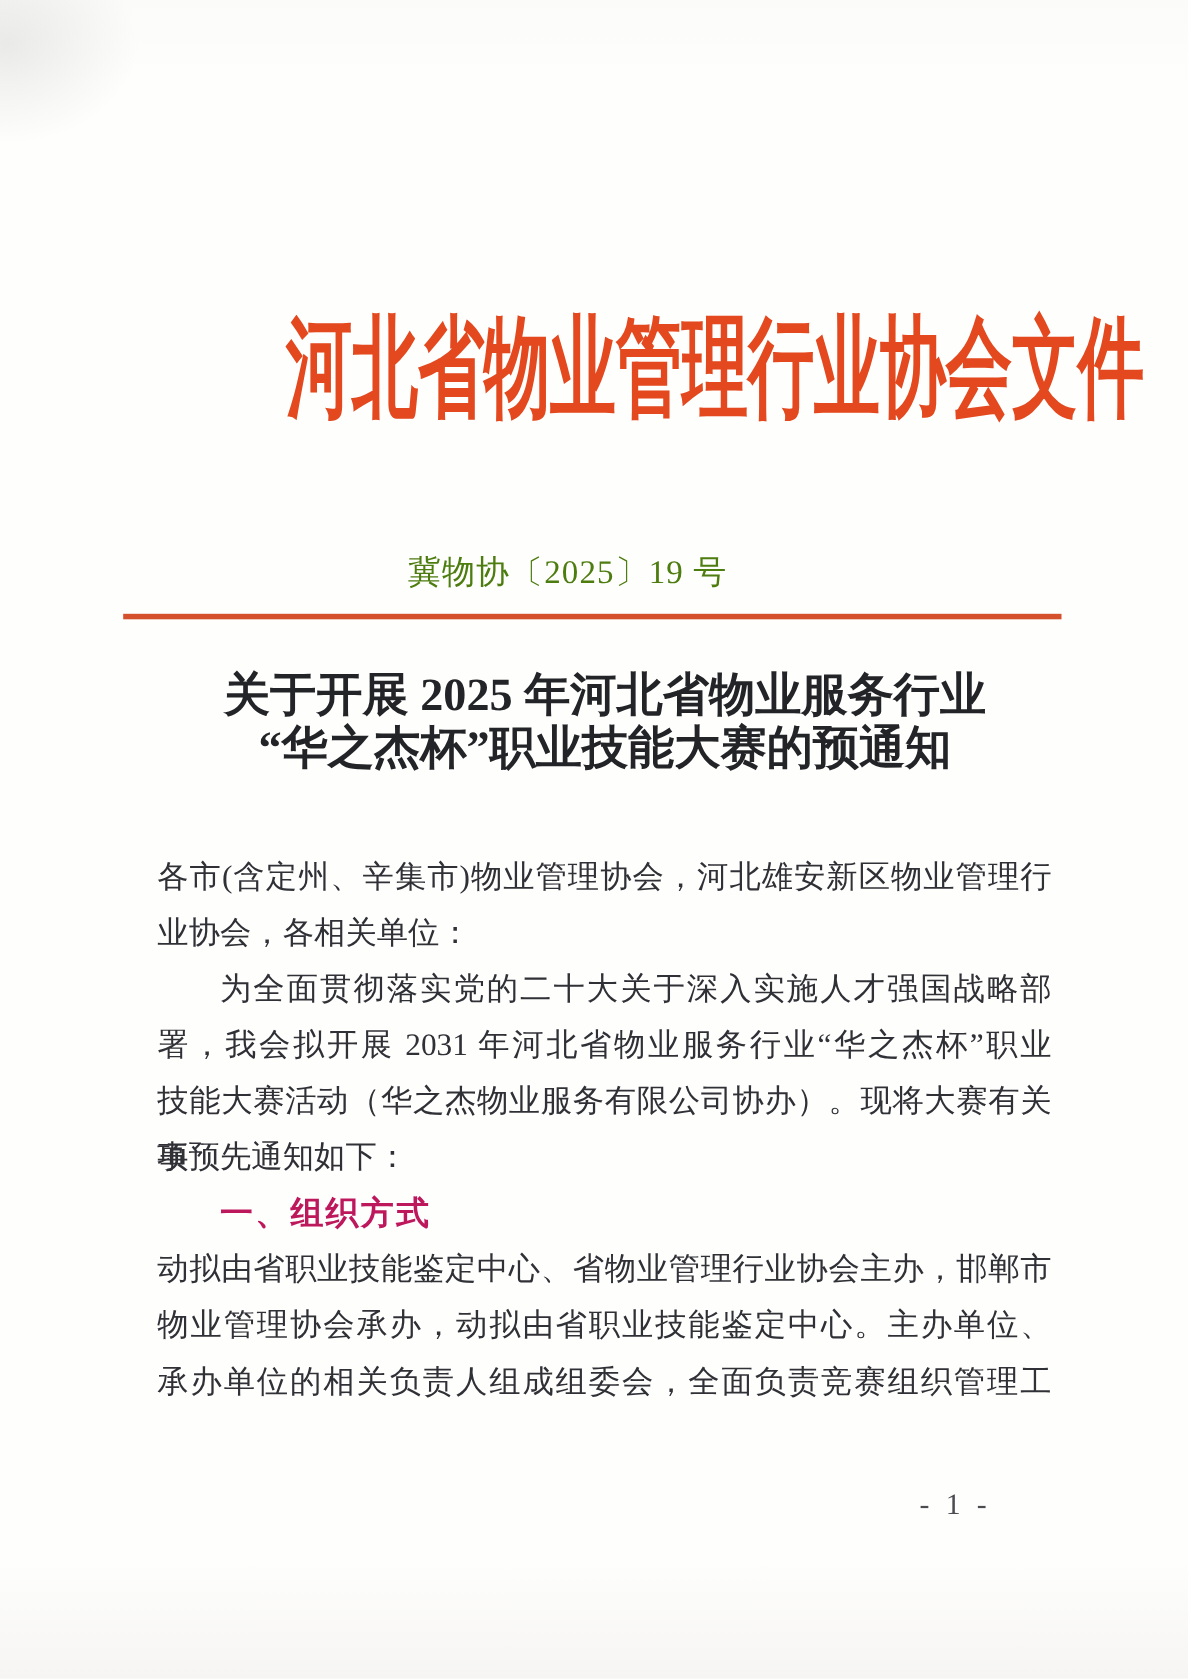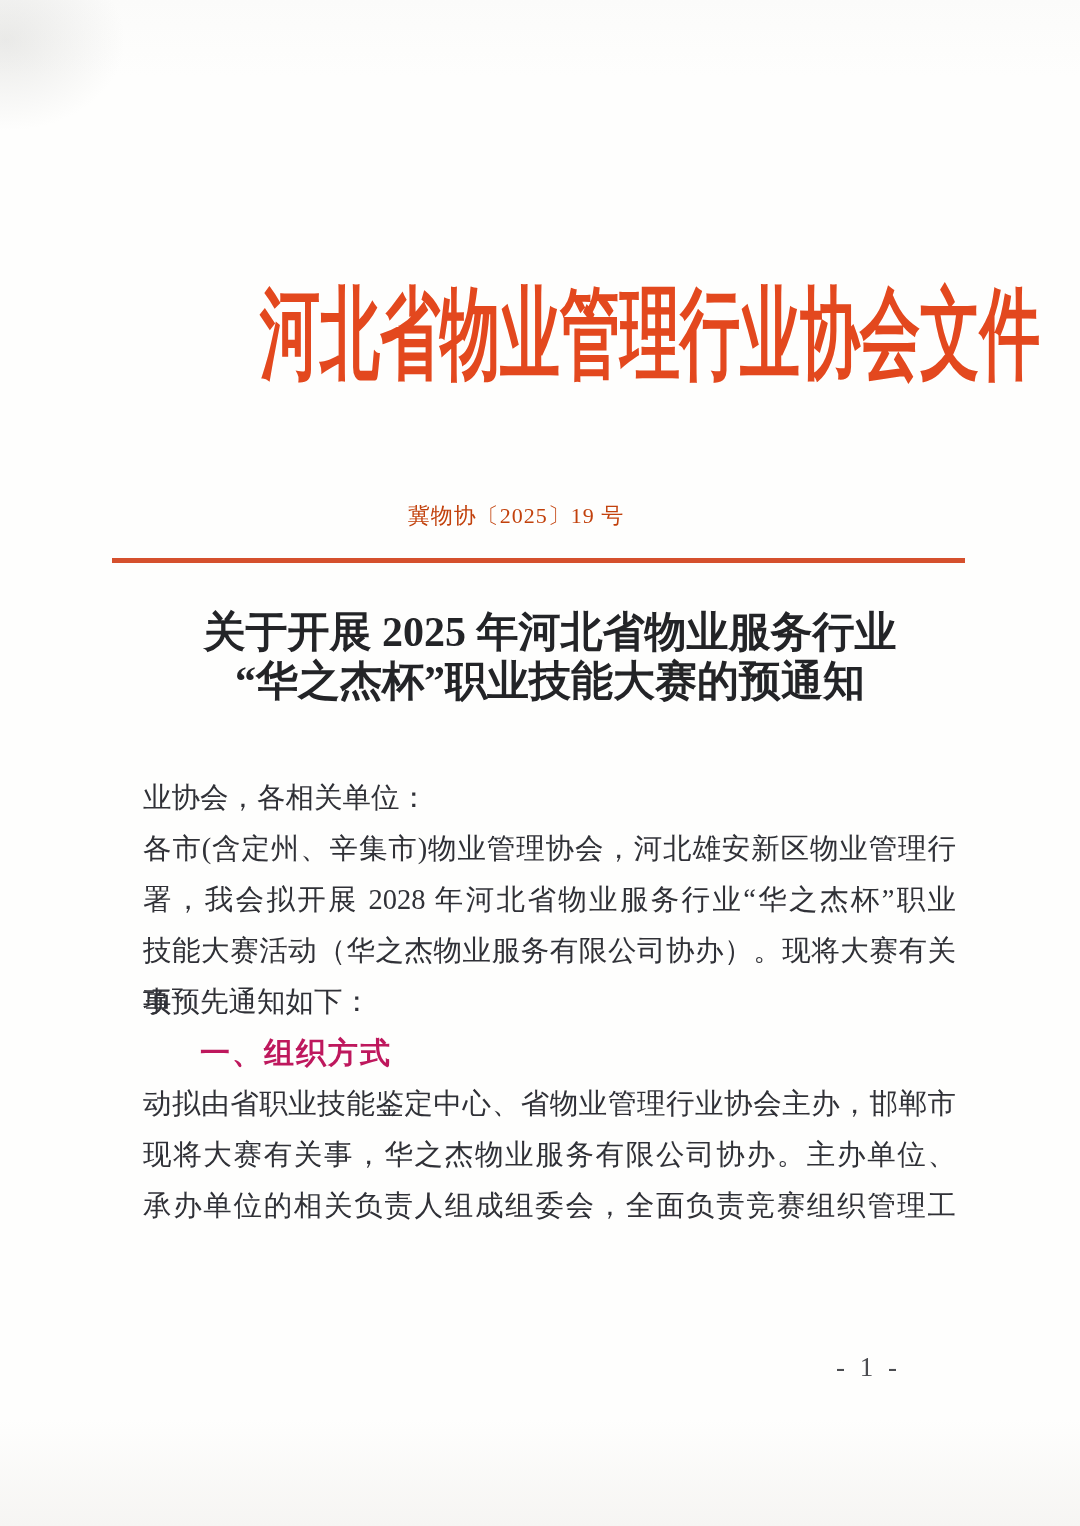--- a/index.html
+++ b/index.html
@@ -37,23 +37,23 @@
     white-space: nowrap;
     transform: scaleX(0.60);
     transform-origin: 50% 50%;
   }
 
   .doc-number {
     position: absolute;
     top: 503px; left: 0;
     width: 1032px;
     text-align: center;
-    font-size: 22px;
+    font-size: 30px;
     line-height: 1.2;
-    color: #c2410c;
+    color: #4d7c0f;
     letter-spacing: 1px;
   }
 
   .red-rule {
     position: absolute;
     left: 112px; top: 558px;
     width: 853px; height: 5px;
     background: var(--rule-red);
   }
 
@@ -116,24 +116,25 @@
 <div class="doc-number">冀物协〔2025〕19 号</div>
 
 <div class="red-rule"></div>
 
 <div class="doc-title">
   <div>关于开展 2025 年河北省物业服务行业</div>
   <div>“华之杰杯”职业技能大赛的预通知</div>
 </div>
 
 <div class="body-text">
+  <div class="line stretch">各市(含定州、辛集市)物业管理协会，河北雄安新区物业管理行</div>
   <div class="line">业协会，各相关单位：</div>
-  <div class="line stretch">各市(含定州、辛集市)物业管理协会，河北雄安新区物业管理行</div>
-  <div class="line stretch">署，我会拟开展 2028 年河北省物业服务行业“华之杰杯”职业</div>
+  <div class="line indent stretch">为全面贯彻落实党的二十大关于深入实施人才强国战略部</div>
+  <div class="line stretch">署，我会拟开展 2031 年河北省物业服务行业“华之杰杯”职业</div>
   <div class="line stretch">技能大赛活动（华之杰物业服务有限公司协办）。现将大赛有关事</div>
   <div class="line">项预先通知如下：</div>
   <div class="line heading indent">一、组织方式</div>
   <div class="line stretch">动拟由省职业技能鉴定中心、省物业管理行业协会主办，邯郸市</div>
-  <div class="line stretch">现将大赛有关事，华之杰物业服务有限公司协办。主办单位、</div>
+  <div class="line stretch">物业管理协会承办，动拟由省职业技能鉴定中心。主办单位、</div>
   <div class="line stretch">承办单位的相关负责人组成组委会，全面负责竞赛组织管理工</div>
 </div>
 
 <div class="page-number">- 1 -</div>
 
 </body></html>

